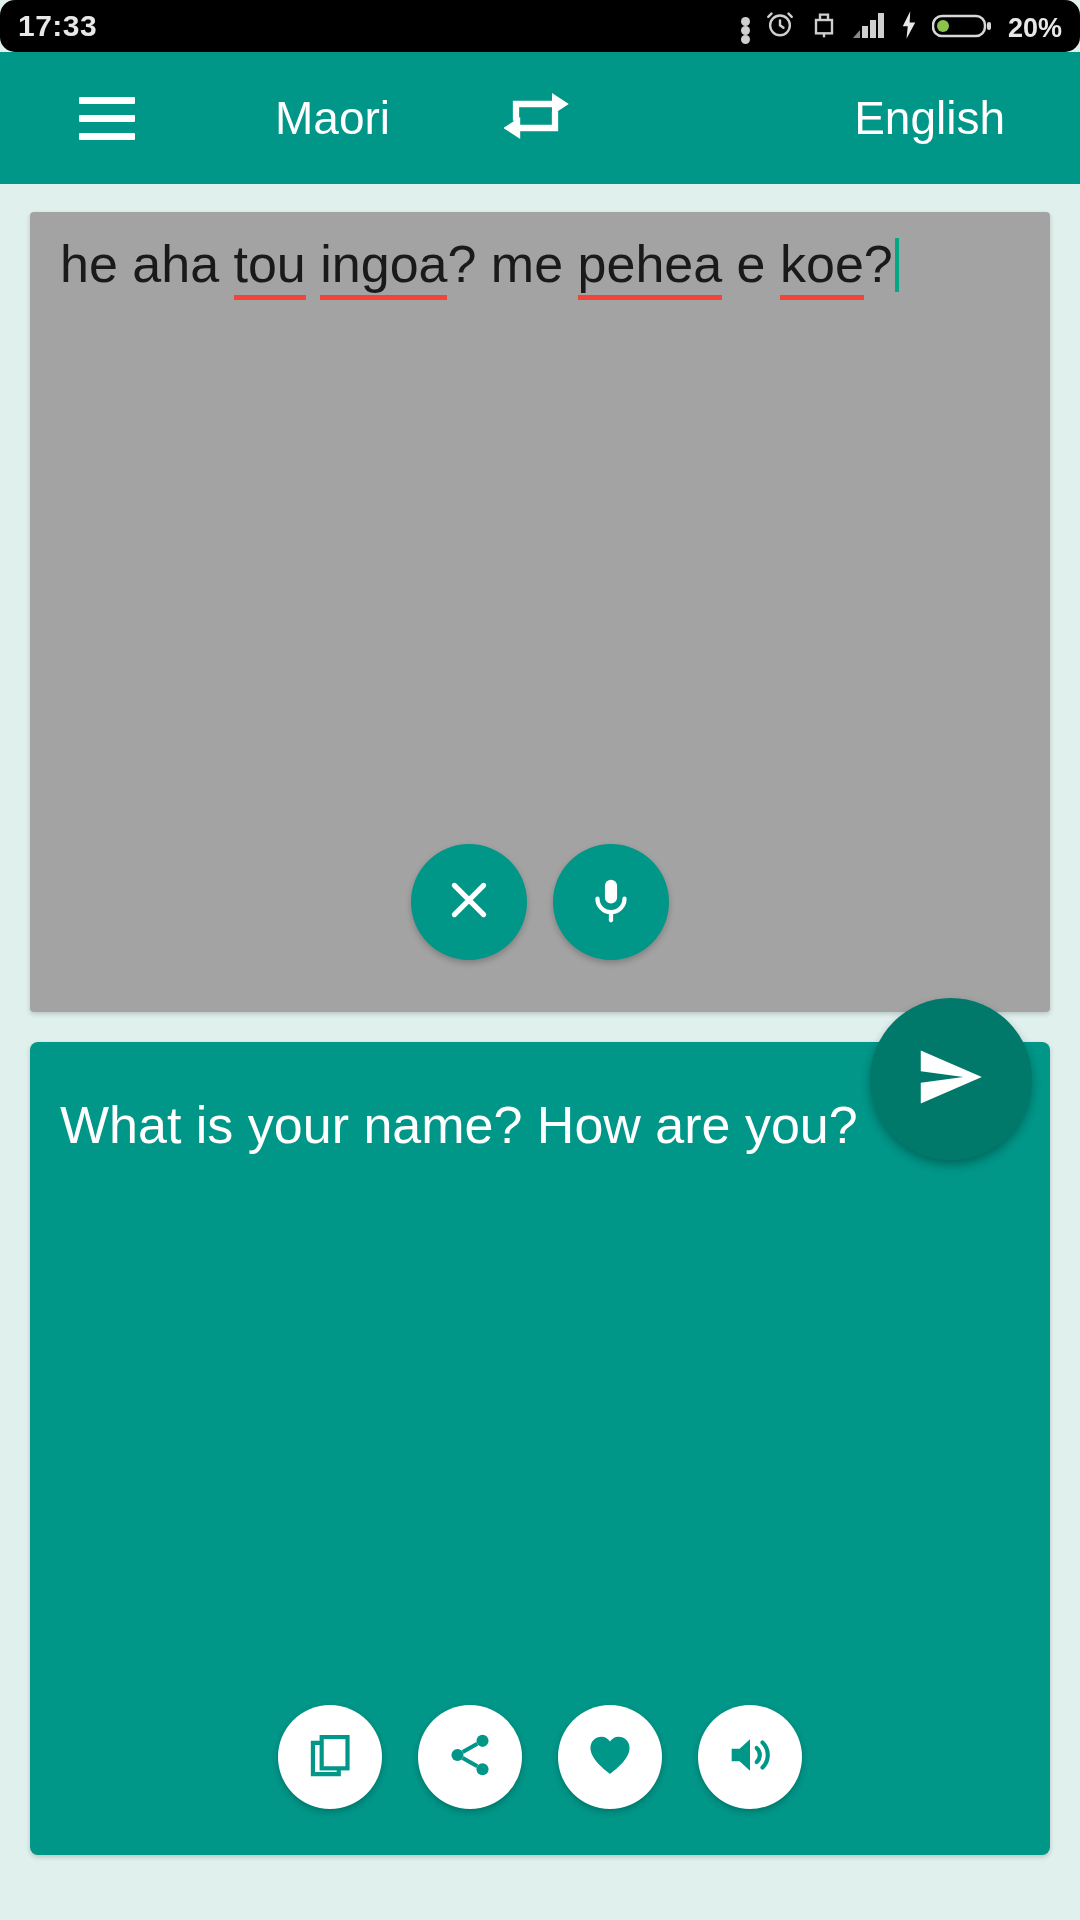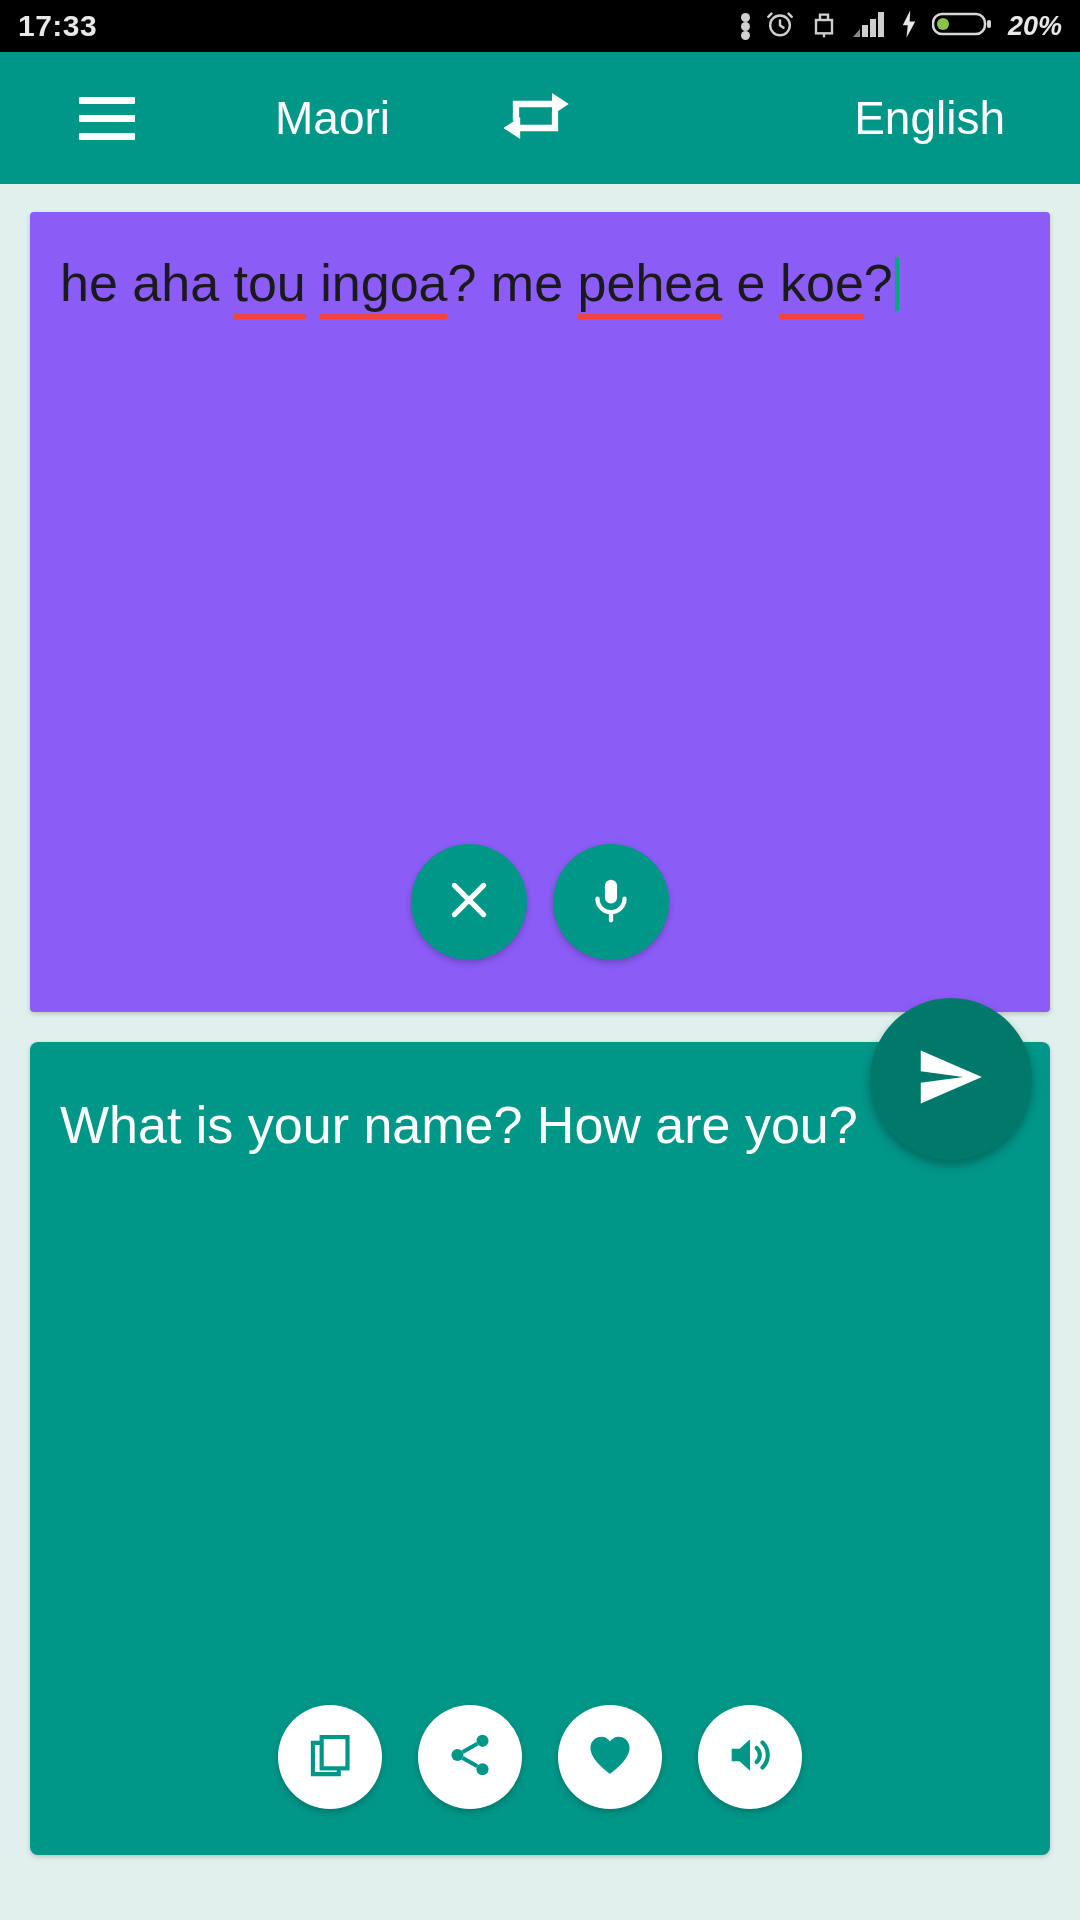--- a/index.html
+++ b/index.html
@@ -11,28 +11,29 @@
     position:relative;
   }
 
   
   .statusbar {
     height:52px; width:100%;
     background:#000;
     display:flex; align-items:center;
     padding:0 18px;
     color:#d8d8d8;
+    border-radius:15px;
   }
   .status-time {
     font-size:30px; font-weight:bold; letter-spacing:0.5px;
     color:#e8e8e8;
   }
   .status-right {
     margin-left:auto;
-    display:flex; align-items:center; gap:14px;font-style:italic;
+    display:flex; align-items:flex-end; gap:14px;
   }
   .dots { display:flex; gap:6px; align-items:center; }
   .dots i { width:9px; height:9px; border-radius:50%; background:#cfcfcf; display:block; }
   .sb-icon { display:block; }
   .battery-pct { font-size:27px; font-weight:bold; color:#e8e8e8; margin-left:2px; }
 
   
   .appbar {
     height:132px; width:100%;
     background:#009688;
@@ -51,26 +52,26 @@
     white-space:nowrap;
   }
   .lang-source { position:absolute; left:275px; }
   .lang-target { position:absolute; right:75px; }
   .swap-icon { position:absolute; left:50%; transform:translateX(-50%); }
 
   
   .content { padding:28px 30px 0 30px; position:relative; }
 
   .card-input {
-    background:#8b5cf6;
+    background:#a3a3a3;
     height:800px;
     border-radius:4px;
     box-shadow:0 2px 5px rgba(0,0,0,0.18);
     position:relative;
-    padding:40px 30px 0 30px;
+    padding:21px 30px 0 30px;
     overflow:hidden;
   }
   .input-text {
     font-size:52px;
     color:#1a1a1a;
     line-height:1.2;
     white-space:nowrap;
   }
   .misspell {
     border-bottom:5px solid #f4433a;

